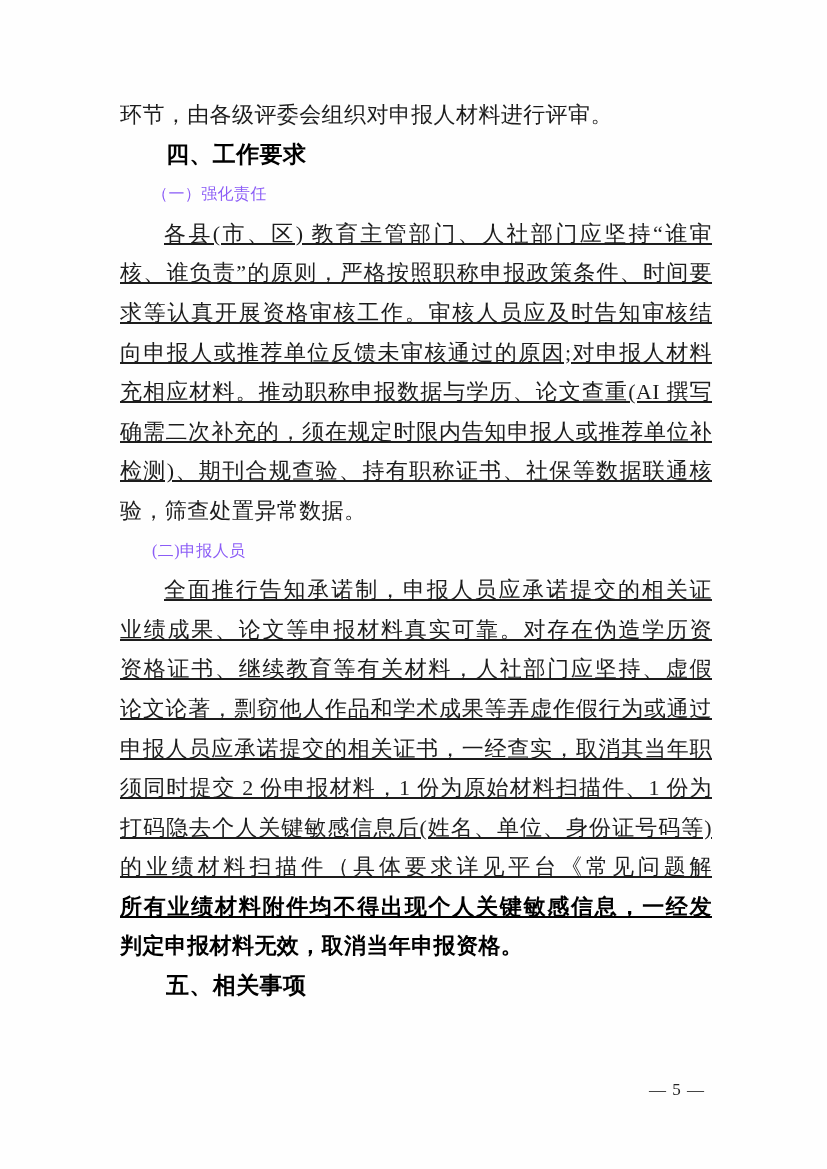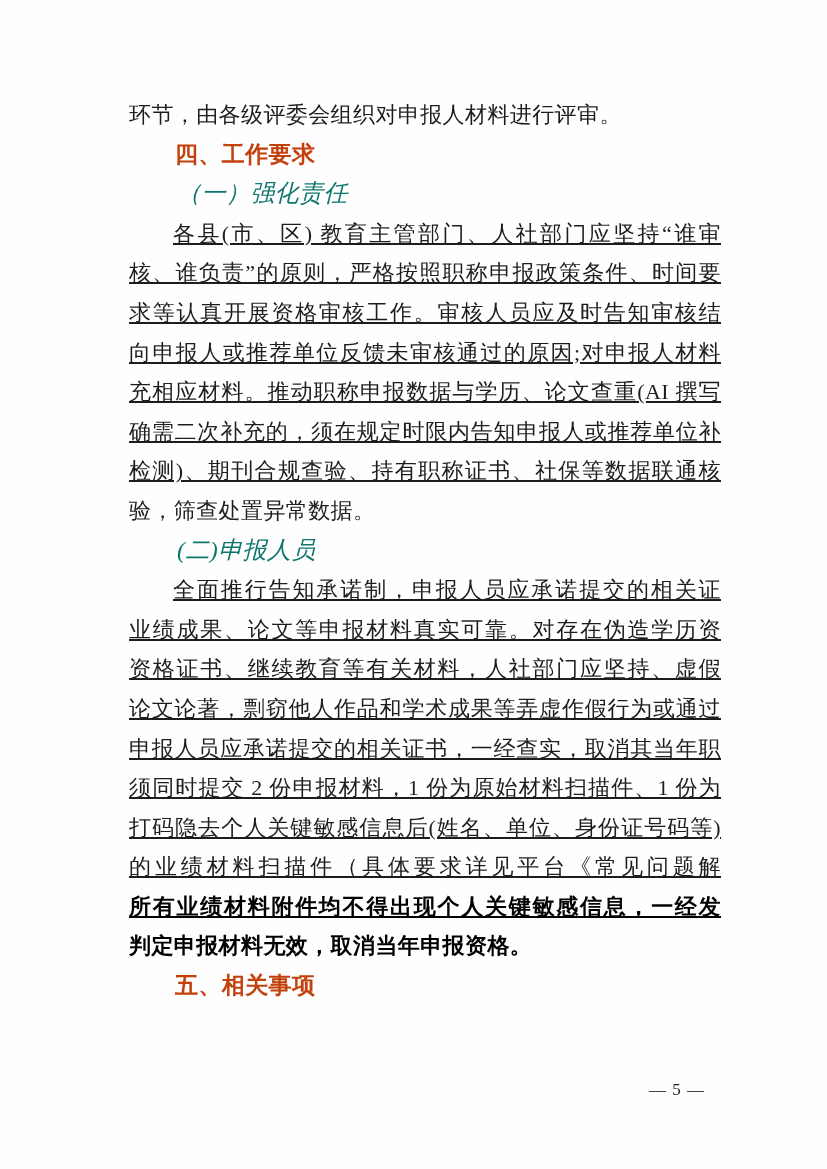--- a/index.html
+++ b/index.html
@@ -9,21 +9,21 @@
   }
   .page {
     position: relative;
     width: 827px;
     height: 1169px;
     background: #fefefe;
     overflow: hidden;
   }
   .content {
     position: absolute;
-    left: 129px;
+    left: 120px;
     top: 95px;
     width: 592px;
   }
   .line {
     height: 39.6px;
     line-height: 39.6px;
     font-size: 22px;
     color: #1d1d1d;
     font-family: "Liberation Serif", "DejaVu Serif", serif;
     letter-spacing: 0.4px;
@@ -32,28 +32,27 @@
   }
   .line.just {
     text-align: justify;
     text-align-last: justify;
     text-decoration: underline;
   }
   .line.heading {
     font-family: "Liberation Sans", "DejaVu Sans", sans-serif;
     font-weight: 700;
     font-size: 23px;
-    color: #c2410c;
+    color: #000000;
   }
   .line.sub {
     font-family: "Liberation Serif", "DejaVu Serif", serif;
     font-weight: 400;
-    font-size: 24px;
-    color: #0f766e;
-    font-style: italic;
+    font-size: 16px;
+    color: #8b5cf6;
   }
   .line.bold {
     font-family: "Liberation Sans", "DejaVu Sans", sans-serif;
     font-weight: 700;
     font-size: 22px;
     color: #000000;
   }
   .footer {
     position: absolute;
     top: 1080px;

